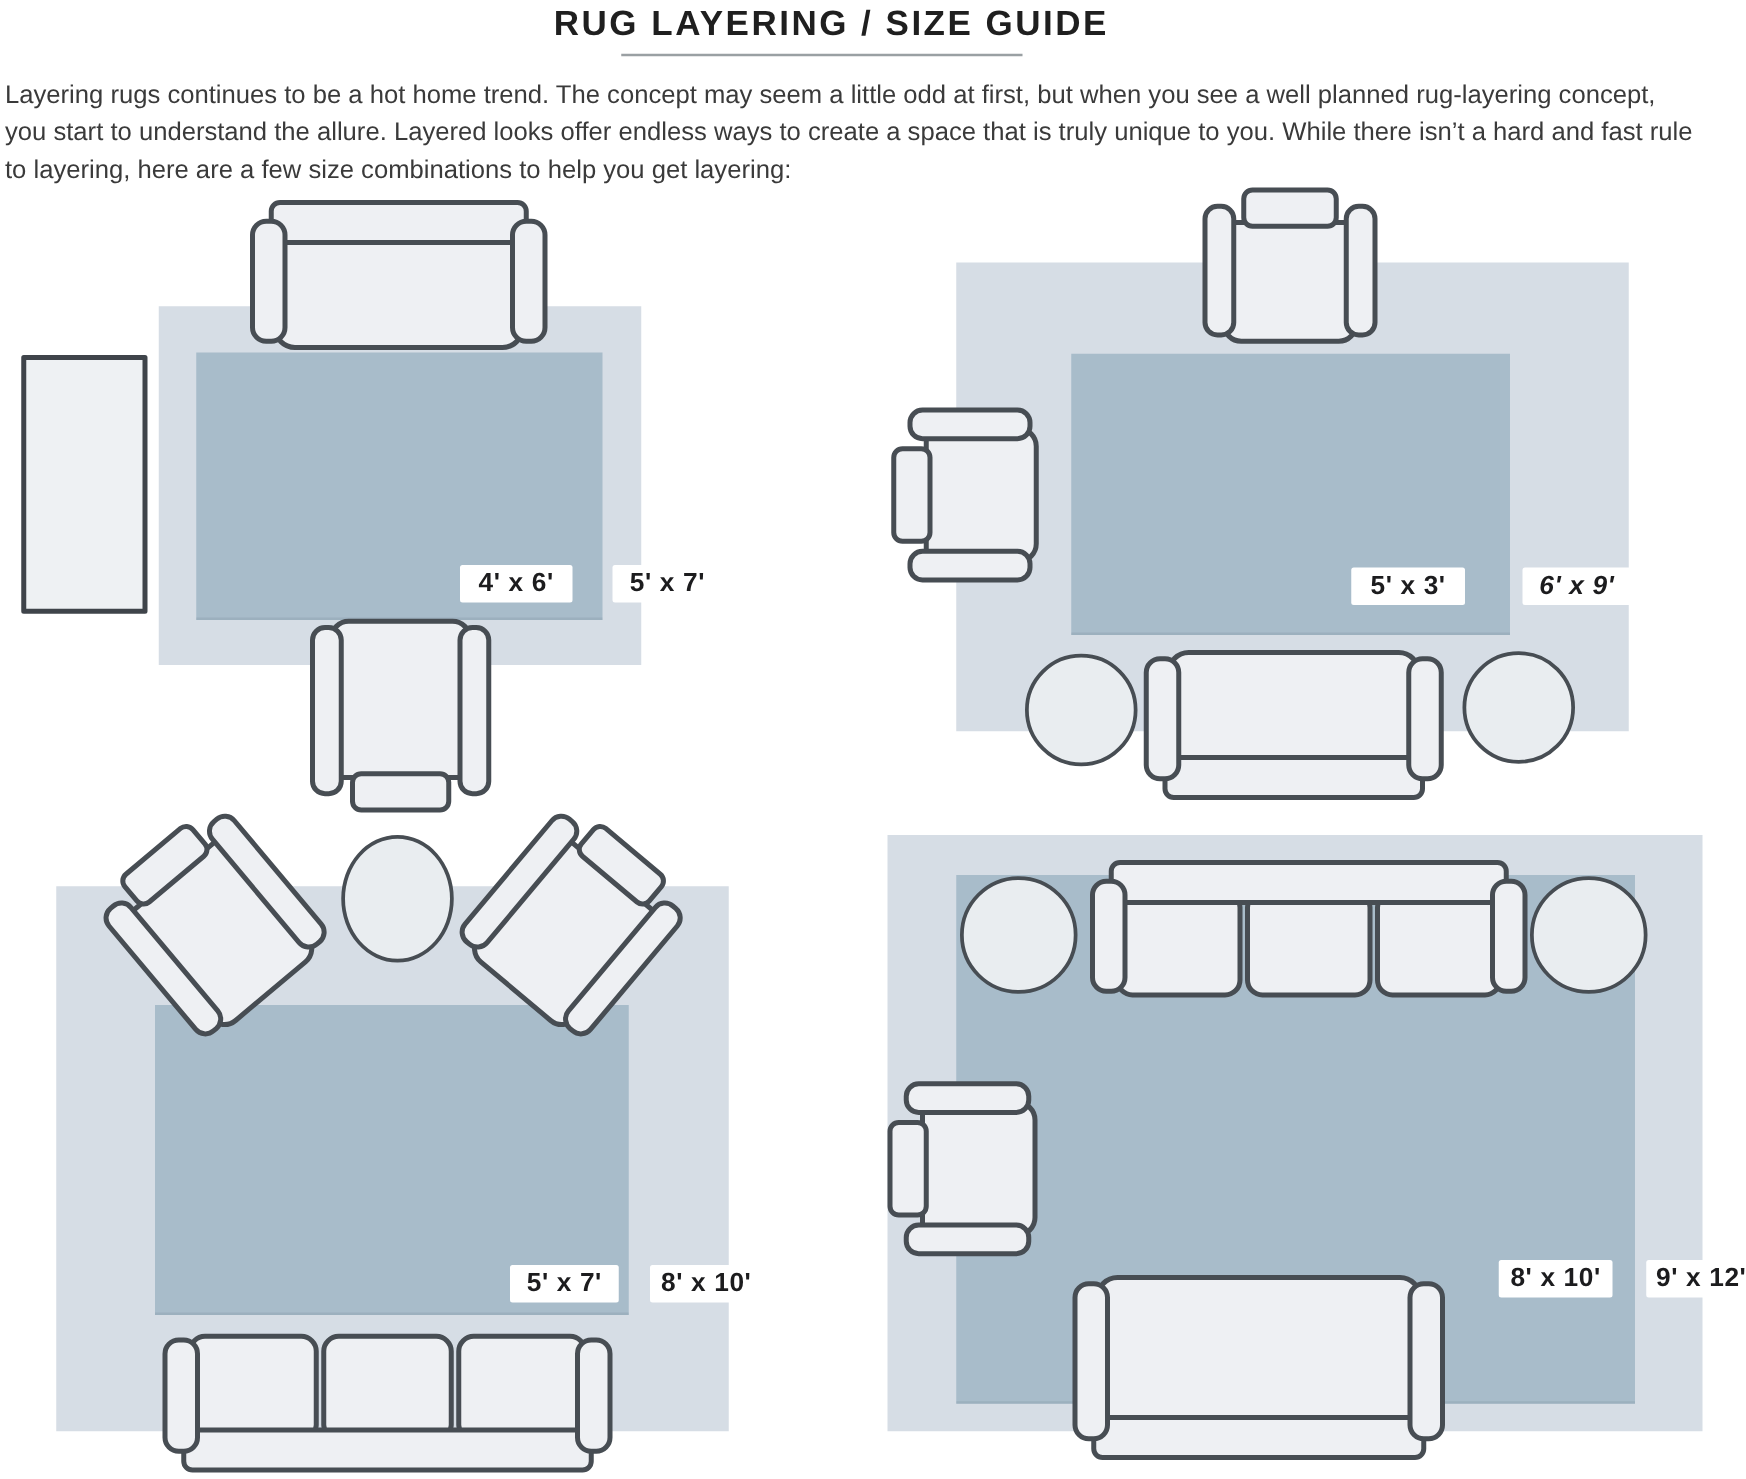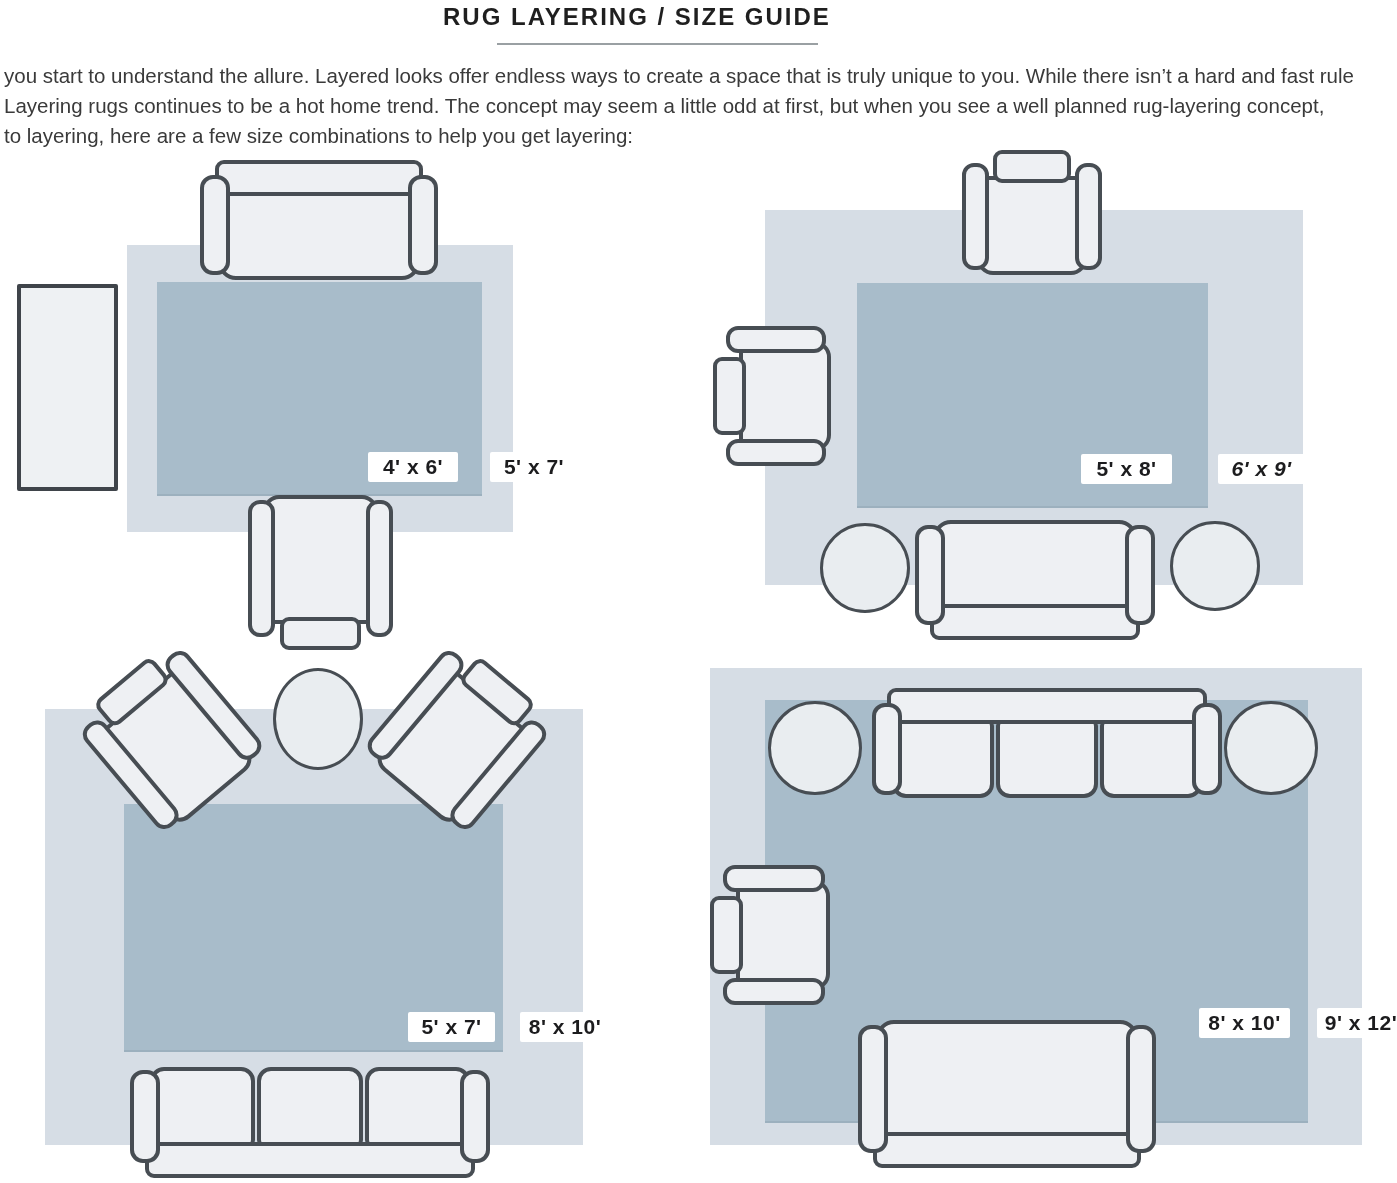--- a/index.html
+++ b/index.html
@@ -15,21 +15,21 @@
   }
   html,body{margin:0;padding:0;background:#fff;}
   #canvas{
     position:relative;width:1397px;height:1183px;overflow:hidden;background:#fff;
     font-family:"Liberation Sans", sans-serif;
   }
   .abs{position:absolute;text-align:right;}
   
   .title{
     position:absolute;left:443px;top:3px;
-    font-size:24px;font-weight:700;letter-spacing:2px;color:var(--title_text);
+    font-size:28px;font-weight:700;letter-spacing:2px;color:var(--title_text);
     white-space:nowrap;
   }
   .title-rule{
     position:absolute;left:497px;top:43px;width:321px;height:2px;
     background:var(--underline);
   }
   .intro{
     position:absolute;left:4px;top:61px;color:var(--body_text);
     font-size:20.5px;line-height:30px;font-weight:400;
   }
@@ -95,22 +95,22 @@
   }
 </style>
 </head>
 <body>
 
 <div id="canvas">
 
   <div class="title">RUG LAYERING / SIZE GUIDE</div>
   <div class="title-rule"></div>
   <div class="intro">
+    <div>Layering rugs continues to be a hot home trend. The concept may seem a little odd at first, but when you see a well planned rug-layering concept,</div>
     <div>you start to understand the allure. Layered looks offer endless ways to create a space that is truly unique to you. While there isn’t a hard and fast rule</div>
-    <div>Layering rugs continues to be a hot home trend. The concept may seem a little odd at first, but when you see a well planned rug-layering concept,</div>
     <div>to layering, here are a few size combinations to help you get layering:</div>
   </div>
 
   <div class="abs" style="left:0;top:0;width:650px;height:660px;">
     <div class="rug-outer" style="left:127px;top:245px;width:386px;height:287px;"></div>
     <div class="rug-inner" style="left:157px;top:282px;width:325px;height:214px;"></div>
 
     <div class="console" style="left:17px;top:284px;width:93px;height:199px;"></div>
 
     <div class="piece sofa" style="left:200px;top:160px;width:238px;height:122px;">
@@ -152,21 +152,21 @@
     <div class="round-table" style="left:820px;top:523px;width:84px;height:84px;"></div>
     <div class="round-table" style="left:1170px;top:521px;width:84px;height:84px;"></div>
 
     <div class="piece sofa" style="left:915px;top:518px;width:240px;height:122px;transform:rotate(180deg);">
       <div class="seat"></div>
       <div class="back"></div>
       <div class="arm arm-l"></div>
       <div class="arm arm-r"></div>
     </div>
 
-    <div class="chip" style="left:1081px;top:454px;width:91px;">5' x 8'</div>
+    <div class="chip" style="left:1081px;top:454px;width:91px;">5' x 3'</div>
     <div class="chip" style="left:1218px;top:454px;width:87px;font-style:italic;">6' x 9'</div>
   </div>
 
   <div class="abs" style="left:0;top:0;width:650px;height:1183px;">
     <div class="rug-outer" style="left:45px;top:709px;width:538px;height:436px;"></div>
     <div class="rug-inner" style="left:124px;top:804px;width:379px;height:248px;"></div>
 
     <div class="piece chair" style="left:102px;top:662px;width:135px;height:150px;transform:rotate(-40deg);">
       <div class="seat"></div>
       <div class="backrest"></div>

